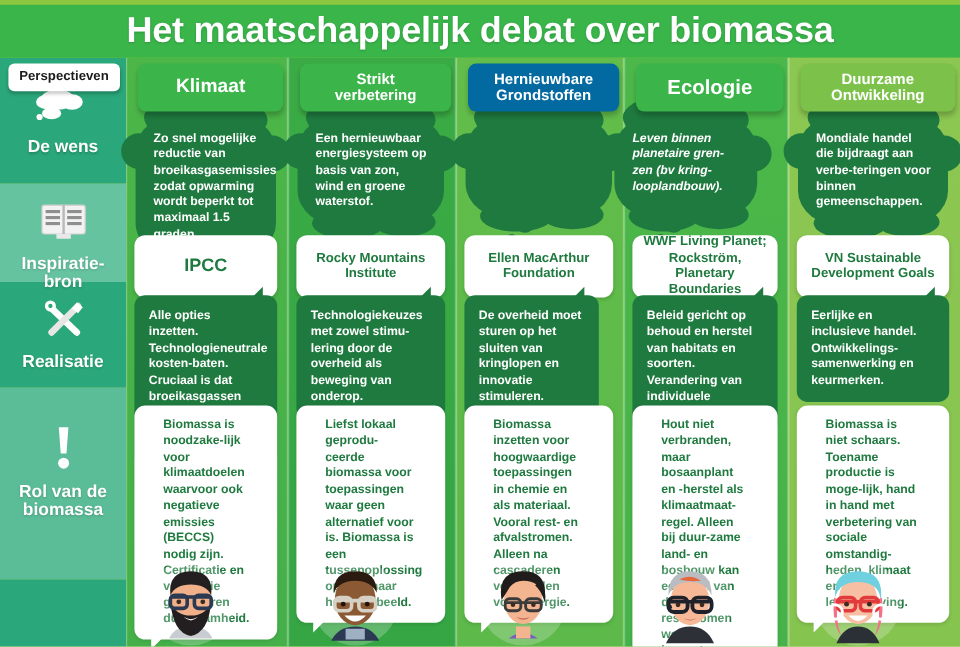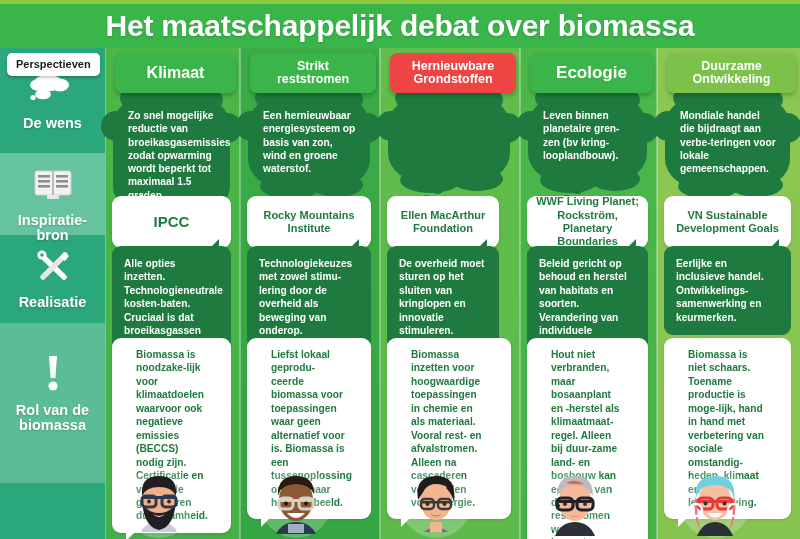--- a/index.html
+++ b/index.html
@@ -211,22 +211,22 @@
 biomassa</div>
       </div>
       <div class="band" style="top: 435px; height: 56px; background: rgb(42, 167, 123);"></div>
     </div>
 
   <div class="perspectieven">Perspectieven</div>
 
   <div id="chips">
       <div class="chip" style="left: 115px; width: 113px; height: 34px; background: rgb(59, 180, 74); font-size: 16px; white-space: pre-line;">Klimaat</div>
       <div class="chip" style="left: 250px; width: 118px; height: 34px; background: rgb(59, 180, 74); font-size: 12.5px; white-space: pre-line;">Strikt
-reststromen</div>
-      <div class="chip" style="left: 390px; width: 118px; height: 34px; background: #ef4444; font-size: 12.5px; white-space: pre-line;">Hernieuwbare
+verbetering</div>
+      <div class="chip" style="left: 390px; width: 118px; height: 34px; background: #0369a1; font-size: 12.5px; white-space: pre-line;">Hernieuwbare
 Grondstoffen</div>
       <div class="chip" style="left: 530px; width: 115px; height: 34px; background: rgb(59, 180, 74); font-size: 17px; white-space: pre-line;">Ecologie</div>
       <div class="chip" style="left: 667px; width: 121px; height: 34px; background: rgb(124, 194, 74); font-size: 12.5px; white-space: pre-line;">Duurzame
 Ontwikkeling</div>
     </div>
   <div id="content">
       <div class="thought" style="left: 113px; width: 117px; top: 95px; min-height: 88px;">
         <div class="lobe" style="width:60.84px;height:34px;left:7.02px;top:-14px"></div>
         <div class="lobe" style="width:53.82px;height:32px;left:56.16px;top:-11px"></div>
         <div class="lobe" style="width:30px;height:30px;left:-12px;top:16px"></div>
@@ -291,42 +291,42 @@
       <div class="thought" style="left: 388px; width: 122px; top: 95px; min-height: 88px;">
         <div class="lobe" style="width:63.440000000000005px;height:34px;left:7.319999999999999px;top:-14px"></div>
         <div class="lobe" style="width:56.120000000000005px;height:32px;left:58.559999999999995px;top:-11px"></div>
         <div class="lobe" style="width:30px;height:30px;left:-12px;top:16px"></div>
         <div class="lobe" style="width:30px;height:30px;right:-12px;top:18px"></div>
         <div class="lobe" style="width:61px;height:26px;left:12.200000000000001px;bottom:-10px"></div>
         <div class="lobe" style="width:51.239999999999995px;height:24px;right:7.319999999999999px;bottom:-8px"></div>
         <div class="tail1"></div>
         <div class="tail2"></div>
       </div>
-      <div class="source" style="left: 387px; width: 112px; top: 196px; height: 52px; font-size: 11px;">
+      <div class="source" style="left: 387px; width: 124px; top: 196px; height: 52px; font-size: 11px;">
         <span>Ellen MacArthur Foundation</span>
       </div>
       <div class="realisatie" style="left: 387px; width: 112px; top: 246px; min-height: 86px;"><div class="nub"></div><span>De overheid moet sturen op het sluiten van kringlopen en innovatie stimuleren.</span></div>
       <div class="role" style="left: 387px; width: 124px; top: 338px; min-height: 104px;"><span>Biomassa inzetten voor hoogwaardige toepassingen in chemie en als materiaal. Vooral rest- en afvalstromen. Alleen na cascaderen verbranden voor energie.</span><div class="nub"></div></div>
       <div class="avatar" style="left: 400px; top: 466px; width: 72px; height: 72px;">
         <div class="halo" style="background:rgba(255,255,255,.22)"></div>
         <svg width="64" height="74" viewBox="0 0 64 74">
           <path d="M20 64 q12-9 24 0 z" fill="#7c5bbf"></path>
         <rect x="26" y="54" width="12" height="10" fill="#f3b490"></rect>
         <ellipse cx="32" cy="32" rx="16" ry="20" fill="#f3b490"></ellipse>
         <path d="M14 32 q-4-24 18-24 q20 0 18 22 q-4-14-18-14 q-7 0-11 5 q-3 5-7 11z" fill="#201c1c"></path>
         <path d="M46 16 q6 8 4 18 q-3-10-8-14z" fill="#201c1c"></path>
         <rect x="17" y="33" width="30" height="2.4" rx="1.2" fill="#3b3b3b"></rect>
         <rect x="17" y="31" width="13" height="10" rx="3.5" fill="none" stroke="#3b3b3b" stroke-width="2.4"></rect>
         <rect x="34" y="31" width="13" height="10" rx="3.5" fill="none" stroke="#3b3b3b" stroke-width="2.4"></rect>
         <circle cx="23.5" cy="36" r="1.9" fill="#3a2a22"></circle>
           <circle cx="40.5" cy="36" r="1.9" fill="#3a2a22"></circle>
         <path d="M26 46 q6 5 12 0 q-6 3-12 0z" fill="#c0624d"></path>
         </svg>
       </div>
-      <div class="thought" style="left: 528px; width: 119px; top: 95px; min-height: 88px;">
+      <div class="thought" style="left: 512px; width: 119px; top: 95px; min-height: 88px; font-style: italic;">
         <div class="lobe" style="width:61.88px;height:34px;left:7.14px;top:-14px"></div>
         <div class="lobe" style="width:54.74px;height:32px;left:57.12px;top:-11px"></div>
         <div class="lobe" style="width:30px;height:30px;left:-12px;top:16px"></div>
         <div class="lobe" style="width:30px;height:30px;right:-12px;top:18px"></div>
         <div class="lobe" style="width:59.5px;height:26px;left:11.9px;bottom:-10px"></div>
         <div class="lobe" style="width:49.98px;height:24px;right:7.14px;bottom:-8px"></div>
         <span style="position:relative;z-index:3;display:block">Leven binnen planetaire gren-zen (bv kring-looplandbouw).</span>
         <div class="tail1"></div>
         <div class="tail2"></div>
       </div>
@@ -351,21 +351,21 @@
         <circle cx="15" cy="38" r="2" fill="#20222b"></circle>
         </svg>
       </div>
       <div class="thought" style="left: 665px; width: 125px; top: 95px; min-height: 88px;">
         <div class="lobe" style="width:65px;height:34px;left:7.5px;top:-14px"></div>
         <div class="lobe" style="width:57.5px;height:32px;left:60px;top:-11px"></div>
         <div class="lobe" style="width:30px;height:30px;left:-12px;top:16px"></div>
         <div class="lobe" style="width:30px;height:30px;right:-12px;top:18px"></div>
         <div class="lobe" style="width:62.5px;height:26px;left:12.5px;bottom:-10px"></div>
         <div class="lobe" style="width:52.5px;height:24px;right:7.5px;bottom:-8px"></div>
-        <span style="position:relative;z-index:3;display:block">Mondiale handel die bijdraagt aan verbe-teringen voor lokale gemeenschappen.</span>
+        <span style="position:relative;z-index:3;display:block">Mondiale handel die bijdraagt aan verbe-teringen voor binnen gemeenschappen.</span>
         <div class="tail1"></div>
         <div class="tail2"></div>
       </div>
       <div class="source" style="left: 664px; width: 127px; top: 196px; height: 52px; font-size: 11px;">
         <span>VN Sustainable Development Goals</span>
       </div>
       <div class="realisatie" style="left: 664px; width: 127px; top: 246px; min-height: 86px;"><div class="nub"></div><span>Eerlijke en inclusieve handel. Ontwikkelings-samenwerking en keurmerken.</span></div>
       <div class="role" style="left: 664px; width: 127px; top: 338px; min-height: 104px;"><span>Biomassa is niet schaars. Toename productie is moge-lijk, hand in hand met verbetering van sociale omstandig-heden, klimaat en leefomgeving.</span><div class="nub"></div></div>
       <div class="avatar" style="left: 678.5px; top: 466px; width: 72px; height: 72px;">
         <div class="halo" style="background:rgba(255,255,255,.22)"></div>

